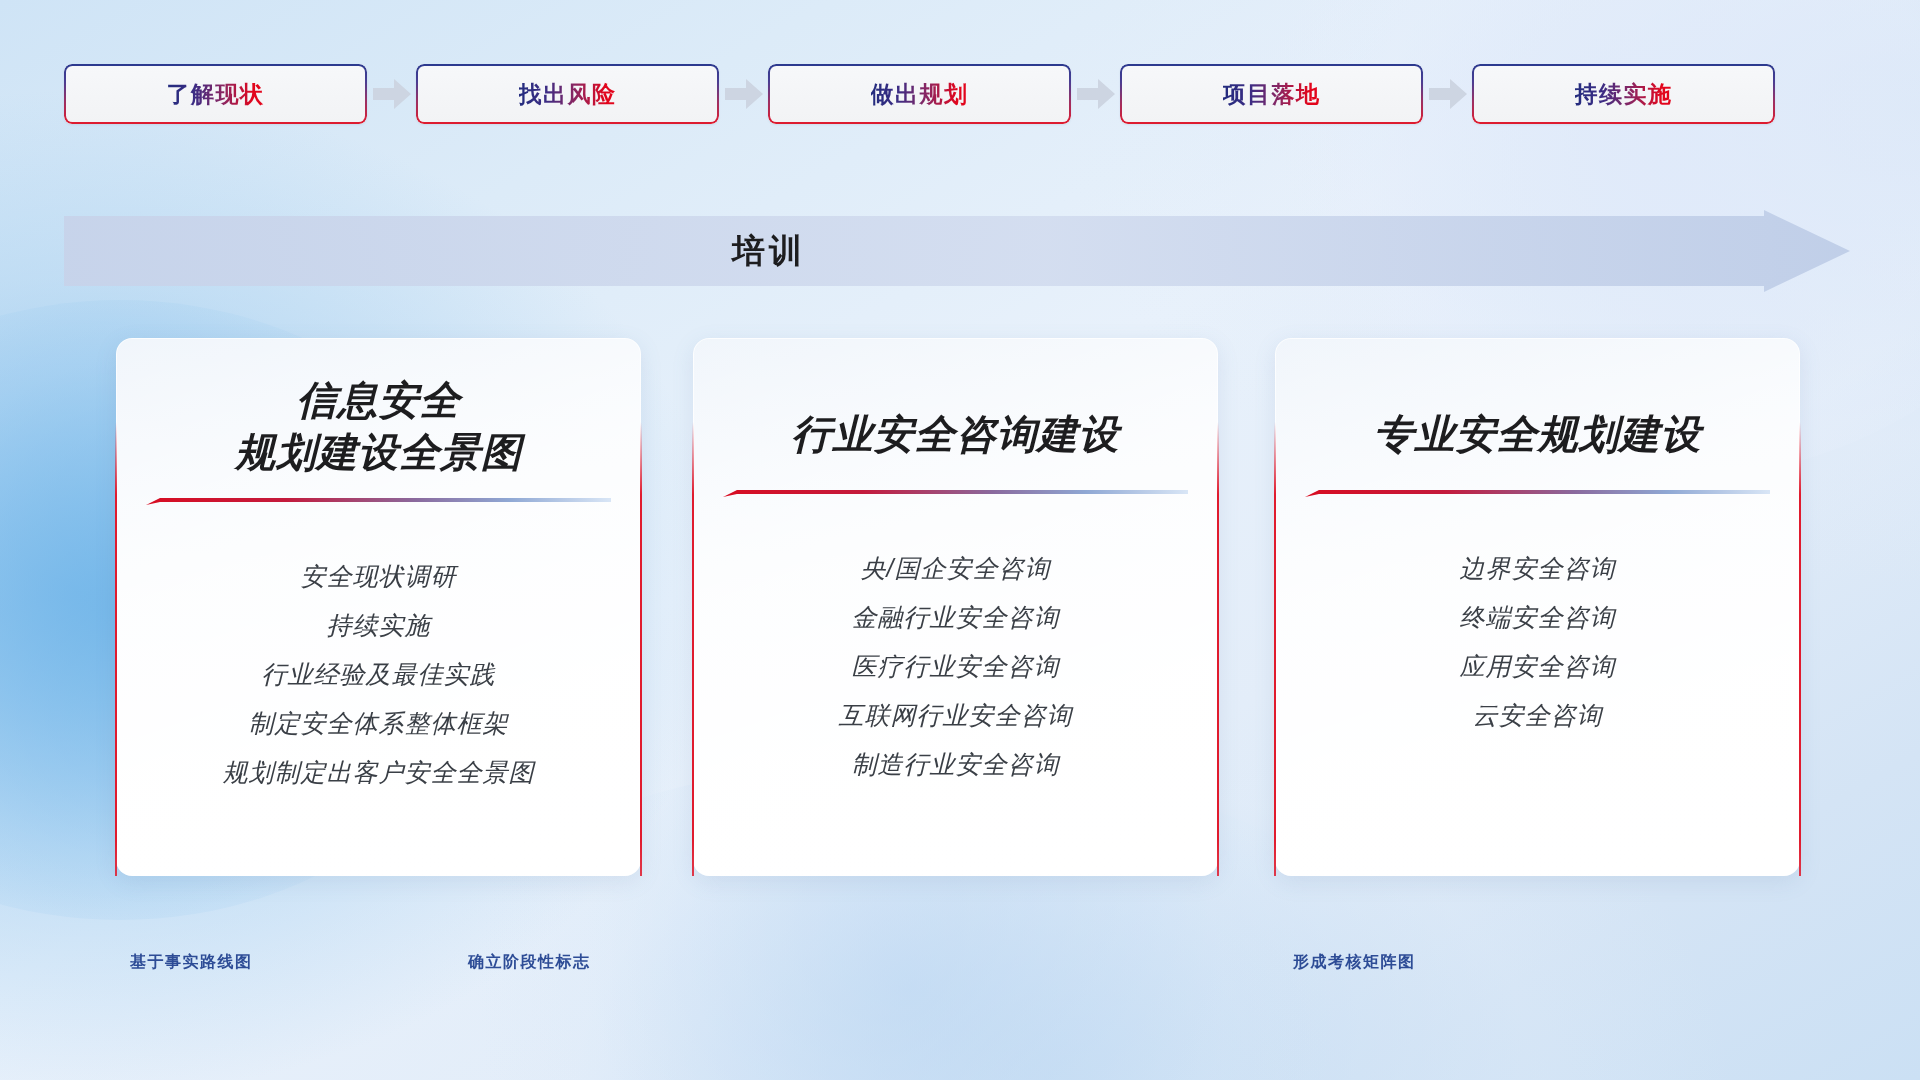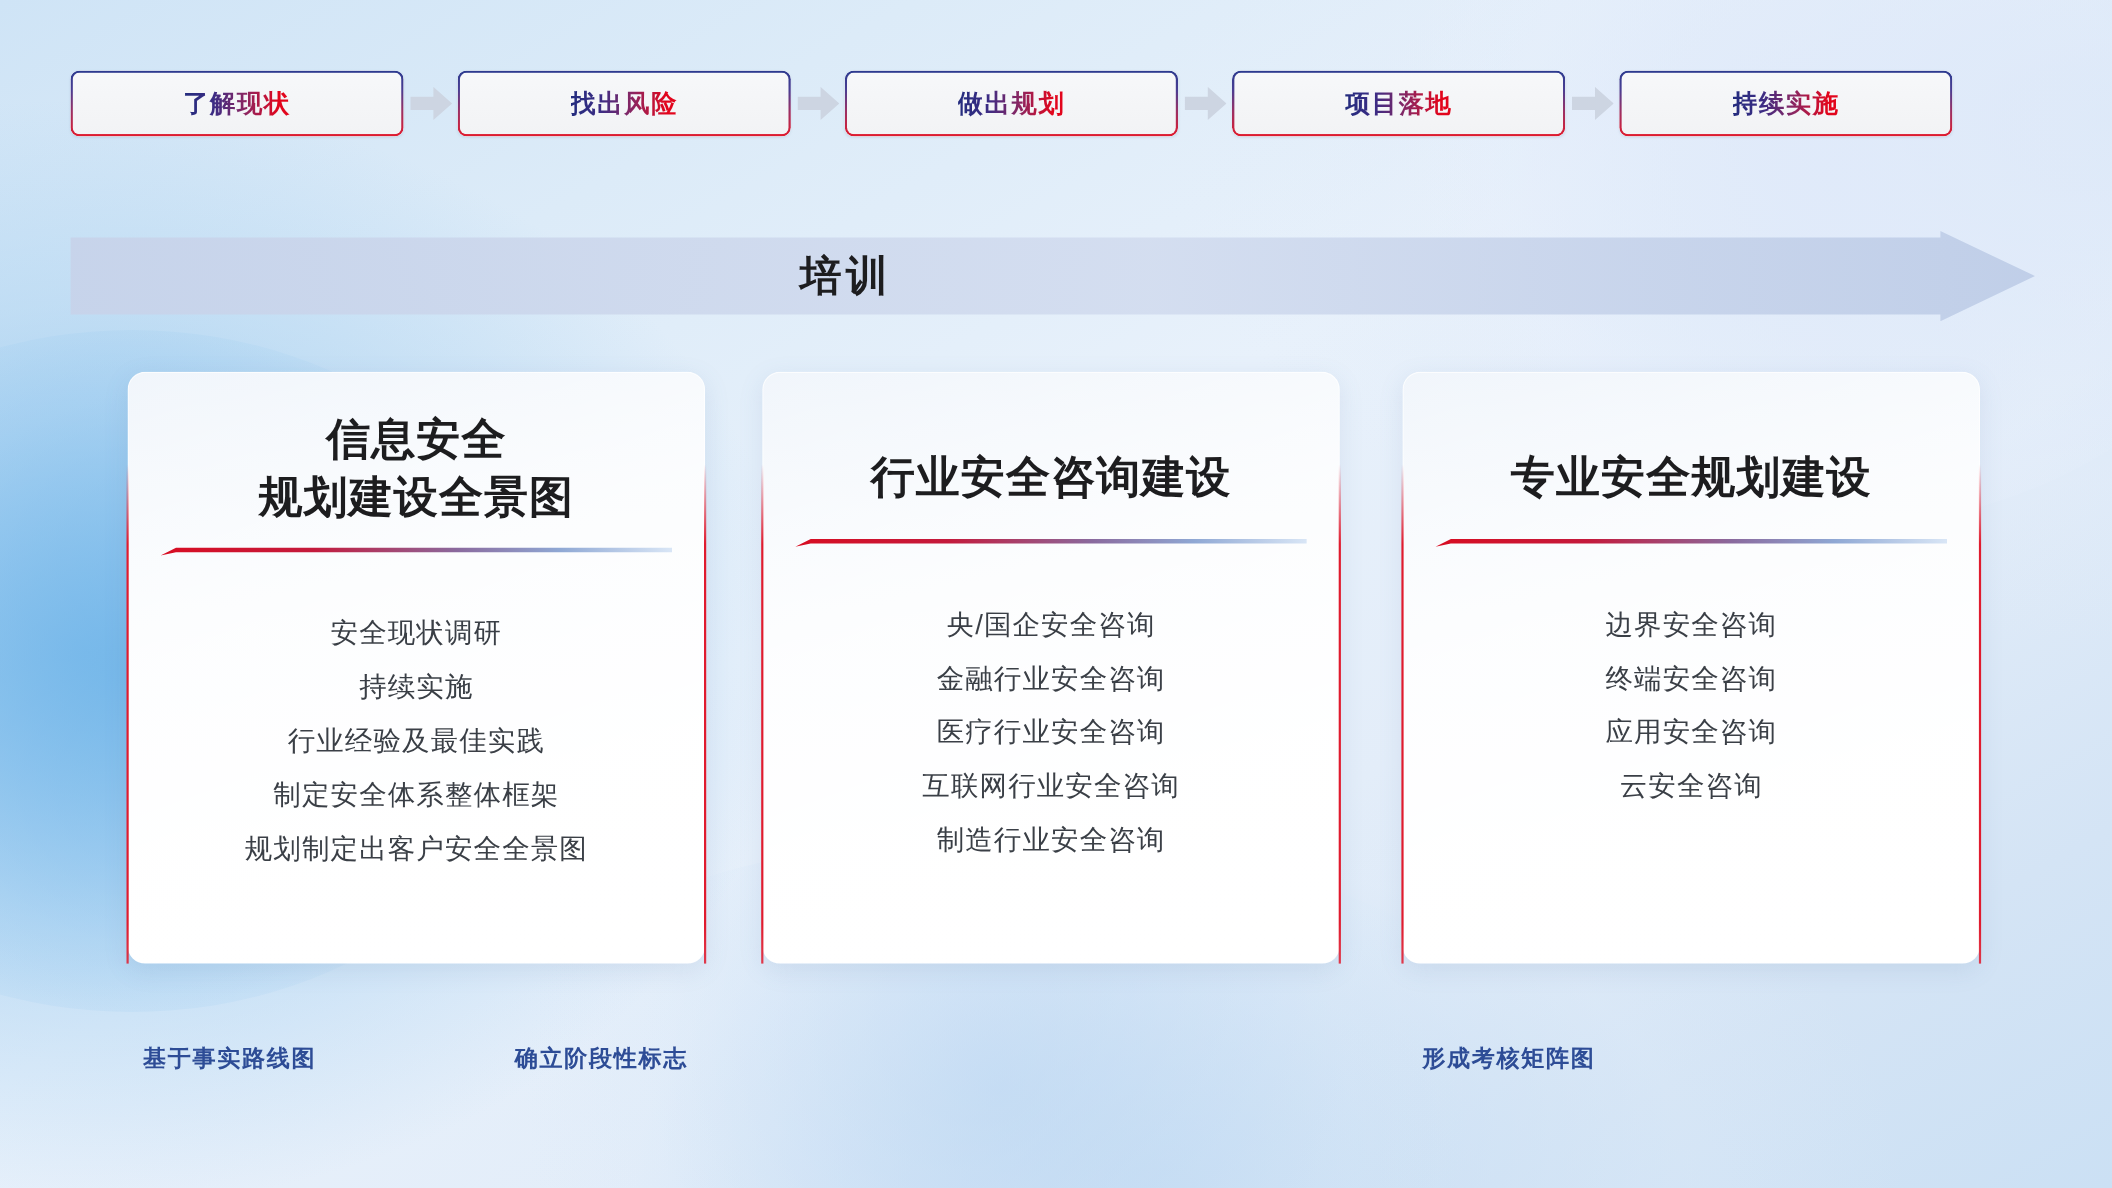--- a/index.html
+++ b/index.html
@@ -48,25 +48,25 @@
   .step-arrow svg { display:block; }
   .steps-lead { width:64px; }
   .steps-tail { width:64px; }
 
   
   .banner { position:absolute; left:64px; top:210px; width:1786px; height:82px; }
   .banner-shape { position:absolute; inset:0; }
   .banner-title {
     position:absolute; left:0; top:0; width:1410px; height:82px;
     display:flex; align-items:center; justify-content:center;
-    font-size:38px; font-weight:700; color:#1d1d1f; letter-spacing:4px;
-  }
-
-  
-  .cards { position:absolute; left:0; top:338px; width:1920px; height:540px; }
+    font-size:33px; font-weight:700; color:#1d1d1f; letter-spacing:4px;
+  }
+
+  
+  .cards { position:absolute; left:0; top:338px; width:1920px; height:540px;font-style:italic; }
   .card {
     position:absolute; top:0; width:525px; height:538px;
     border-radius:16px;
     background:
       linear-gradient(160deg, rgba(255,255,255,0.55) 0%, rgba(255,255,255,0.86) 38%, rgba(255,255,255,0.97) 72%, #ffffff 100%),
       linear-gradient(180deg,#dfeaf7 0%, #eef4fb 40%, #fdfdfe 100%);
     box-shadow:0 6px 22px rgba(90,125,170,0.13), inset 0 0 0 1px rgba(255,255,255,0.75);
     overflow:visible;
   }
   .card-edge-l, .card-edge-r {
@@ -85,21 +85,21 @@
   .card-list { margin-top:44px; text-align:center; }
   .card-list-item {
     font-size:25px; color:#3a3f46; letter-spacing:1px;
     line-height:1; padding:12px 0;
   }
 
   
   .captions { position:absolute; left:0; top:940px; width:1920px; height:44px; }
   .caption {
     position:absolute; top:0; height:44px; display:flex; align-items:center;
-    font-size:21px; font-weight:700; color:#2d4c96; letter-spacing:1.5px; white-space:nowrap;
+    font-size:16px; font-weight:700; color:#2d4c96; letter-spacing:1.5px; white-space:nowrap;
   }
 </style>
 </head>
 <body>
 
 <div class="blob blob-a"></div>
 <div class="blob blob-b"></div>
 <div class="blob blob-c"></div>
 
 <div class="steps">

